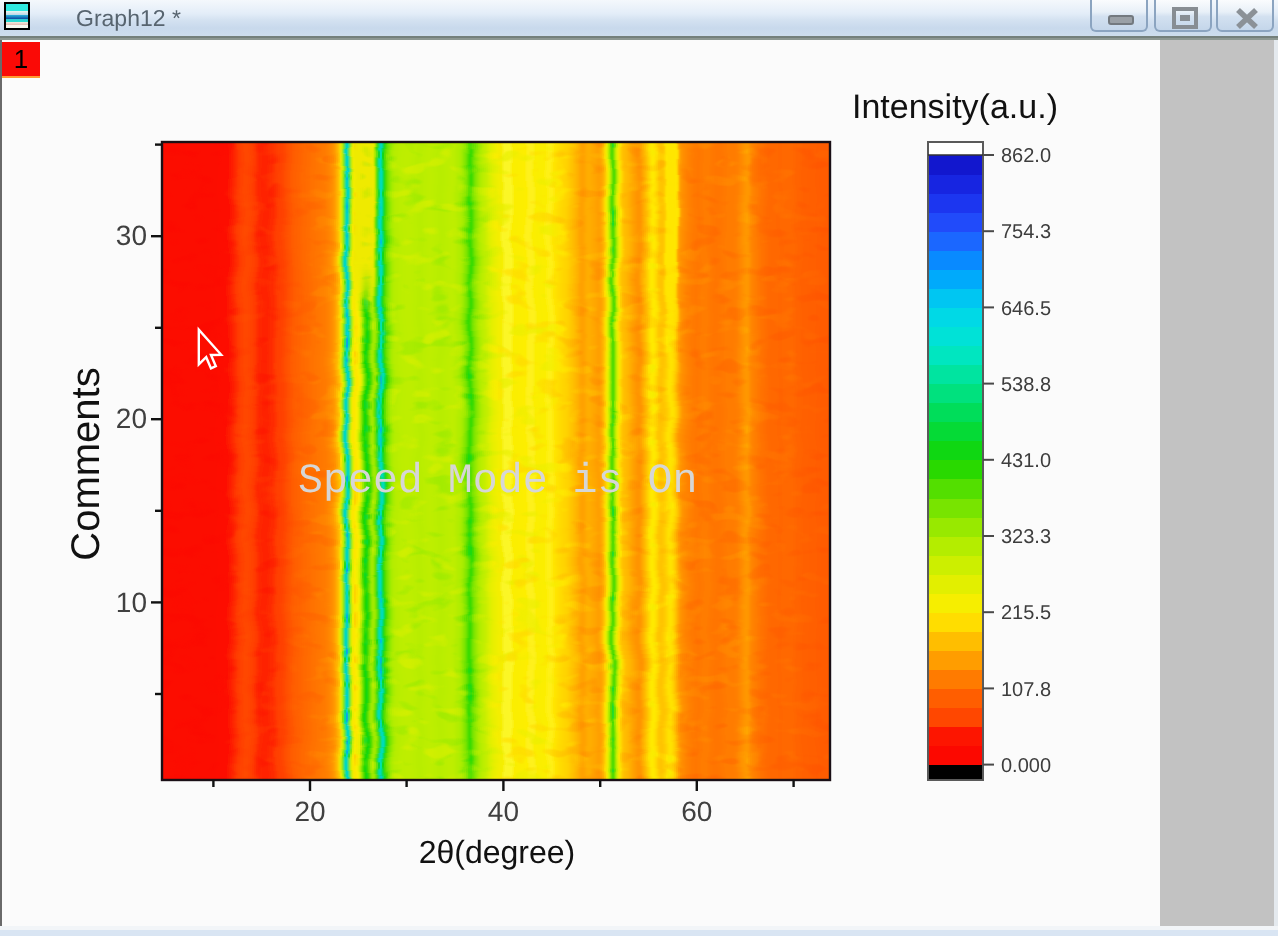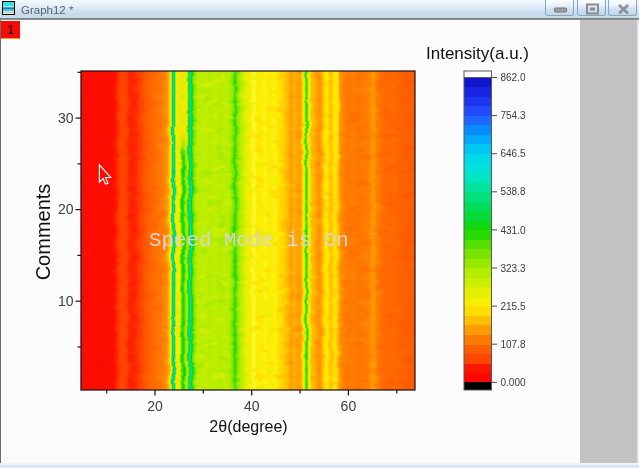--- a/index.html
+++ b/index.html
@@ -1,20 +1,20 @@
 <!DOCTYPE html>
 <html><head><meta charset="utf-8"><style>
 *{margin:0;padding:0;box-sizing:border-box}
 body{width:639px;height:468px;position:relative;overflow:hidden;font-family:"Liberation Sans",sans-serif;background:#fbfbfb}
 #titlebar{position:absolute;left:0;top:0;width:639px;height:19px;z-index:10;
  background:linear-gradient(#f4f8fc 0%,#e3edf8 38%,#d4e2f1 55%,#c8d9ec 78%,#cddded 100%);
  border-bottom:1px solid #74807b;box-shadow:0 1px 0 #8d9892;}
 #ticon{position:absolute;left:2px;top:1px;width:13px;height:14px;background:#000;z-index:11;padding:1px}
 #ticon .in{width:100%;height:100%;background:linear-gradient(#2ee8e0 0%,#2ee8e0 30%,#e8f4f0 30%,#bcd8e8 45%,#28b8e0 45%,#1048a0 62%,#30c8d8 62%,#28e0d0 75%,#f0ece0 75%,#e8b8b0 88%,#f8f8f0 88%)}
-#ttext{position:absolute;left:21px;top:2px;height:16px;line-height:16px;z-index:11;font-size:11.5px;color:#57646f}
+#ttext{position:absolute;left:38px;top:2px;height:16px;line-height:16px;z-index:11;font-size:11.5px;color:#57646f}
 .wbtn{position:absolute;top:0;height:15.5px;width:29px;z-index:11;border:1px solid #8ba4c0;border-top:none;border-radius:0 0 3px 3px;
  background:linear-gradient(#fafcfe 0%,#e8f0f8 40%,#d3e1f0 55%,#c4d6ea 100%);}
 .wbtn svg{position:absolute;left:0;top:0}
 #btnmin{left:545px} #btnmax{left:576.5px} #btncls{left:608px}
 #page{position:absolute;left:1px;top:20px;width:579px;height:443px;background:#fbfbfb;z-index:1}
 #grayarea{position:absolute;left:580px;top:20px;width:57px;height:443px;background:#c2c2c2;z-index:1}
 #rborder{position:absolute;left:637px;top:20px;width:2px;height:443px;background:#e4e9ee;z-index:1}
 #lborder{position:absolute;left:0;top:20px;width:1px;height:443px;background:#6a6a6a;z-index:2}
 #bborder{position:absolute;left:0;top:463px;width:639px;height:5px;background:linear-gradient(#f2f5f8 0%,#f2f5f8 40%,#d9e5f3 40%,#d9e5f3 100%);z-index:2}
 #redtab{position:absolute;left:1px;top:20.5px;width:19px;height:18.5px;background:#fa0a06;z-index:6;border-bottom:1.5px solid #ff9a30;

